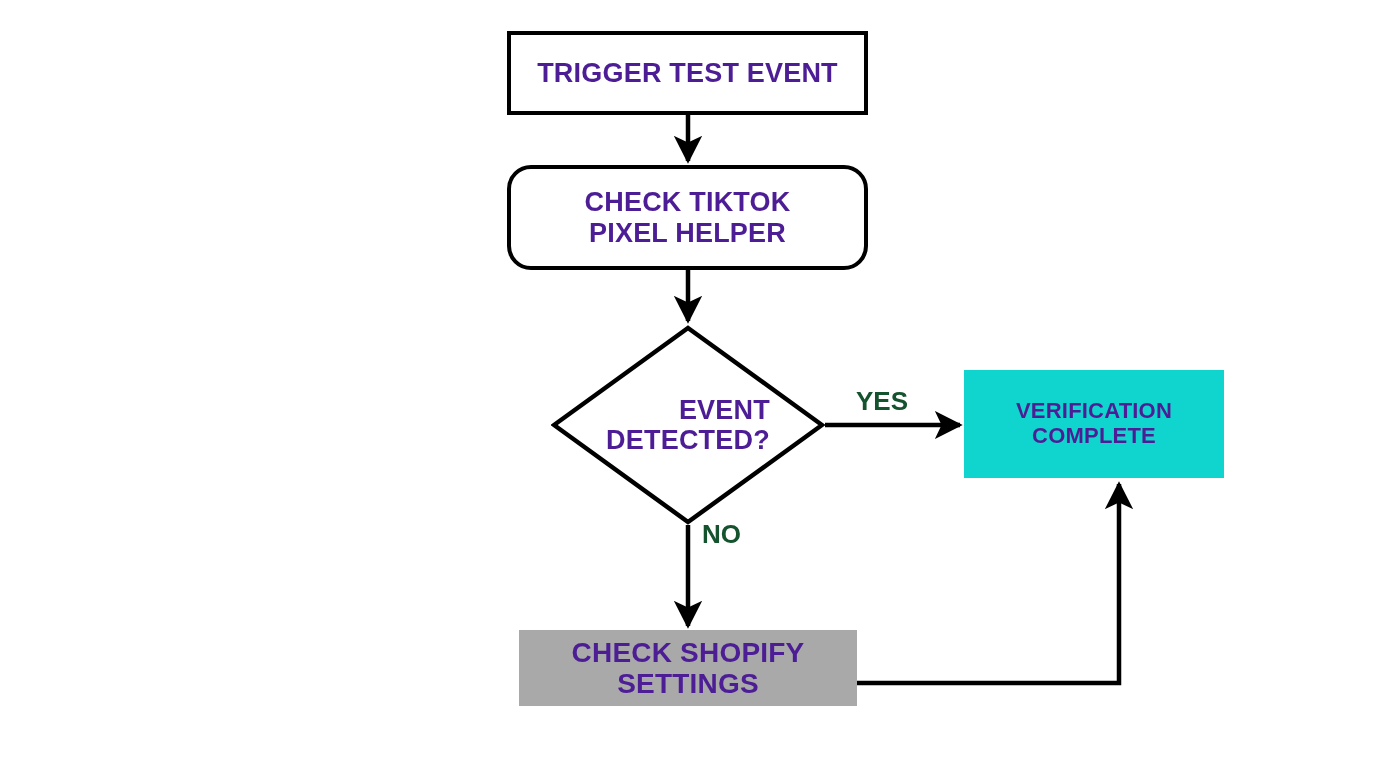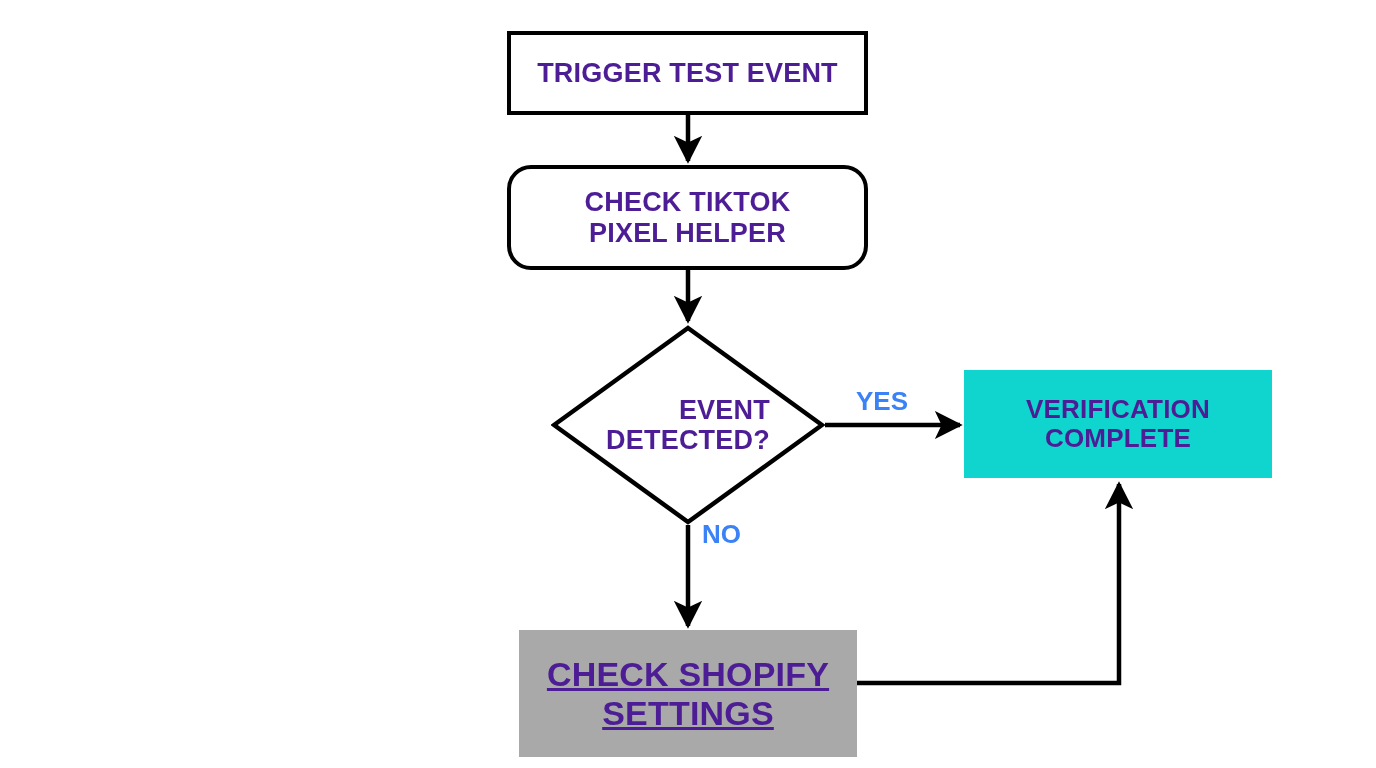--- a/index.html
+++ b/index.html
@@ -80,36 +80,35 @@
   }
   #node-event-detected .diamond-label {
     position: relative;
     z-index: 2;
     text-align: right;
   }
   
   #node-verification-complete {
     left: 964px;
     top: 370px;
-    width: 308px;
+    width: 260px;
     height: 108px;
-    font-size: 26px;
+    font-size: 22px;
   }
   
   #node-check-shopify-settings {
     left: 519px;
     top: 630px;
     width: 338px;
-    height: 127px;
-    font-size: 34px;
-    text-decoration: underline;
+    height: 76px;
+    font-size: 28px;
   }
   .edge-label {
     position: absolute;
-    color: #3b82f6;
+    color: #14532d;
     font-weight: bold;
     font-size: 26px;
     z-index: 4;
     white-space: nowrap;
   }
   #edge-label-yes {
     left: 856px;
     top: 386px;
   }
   #edge-label-no {

